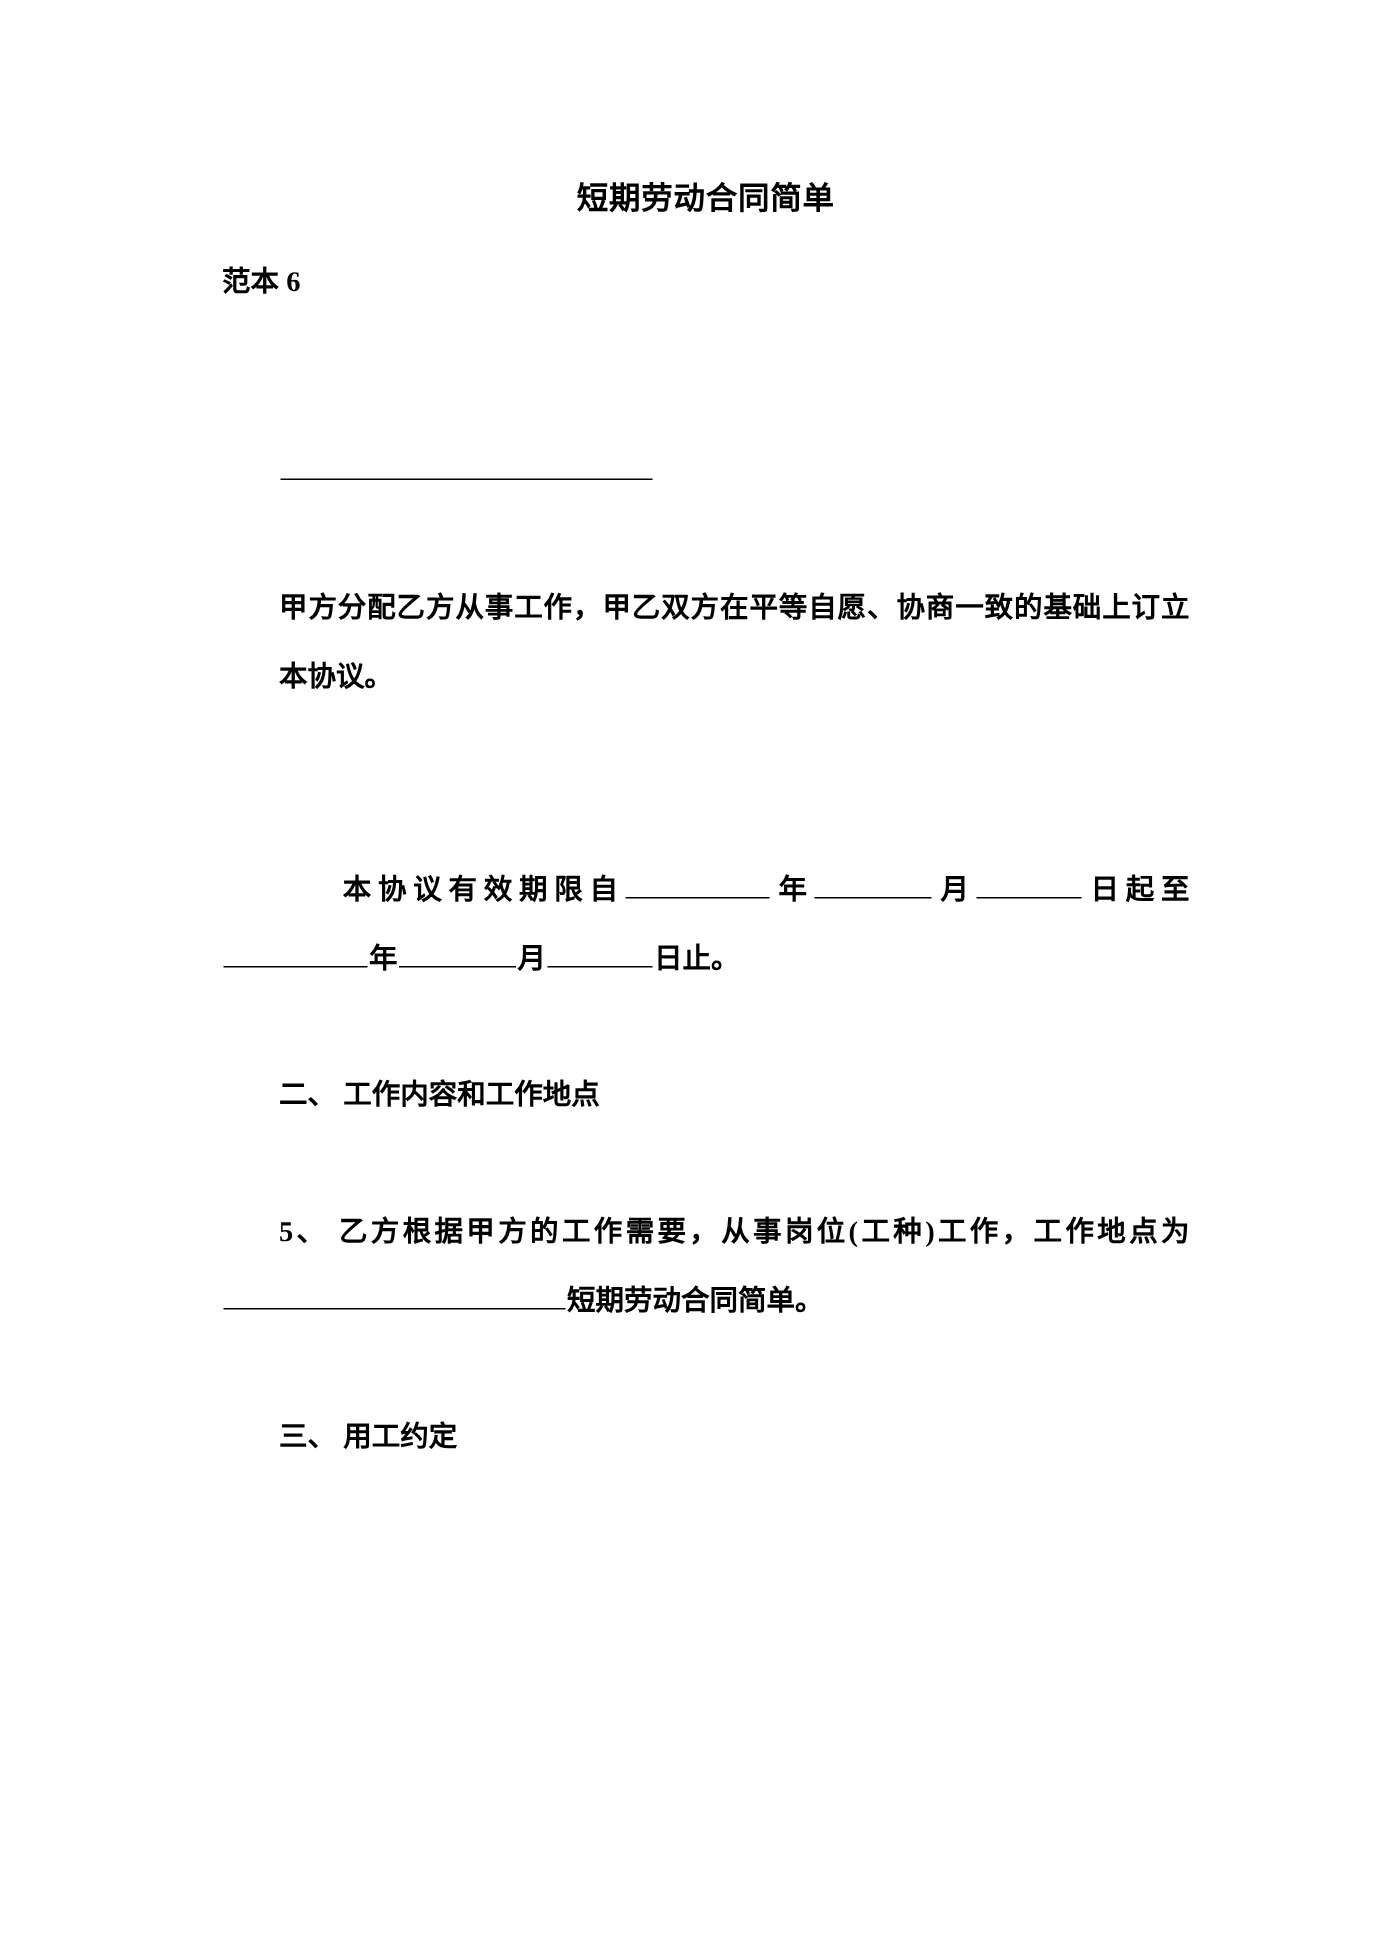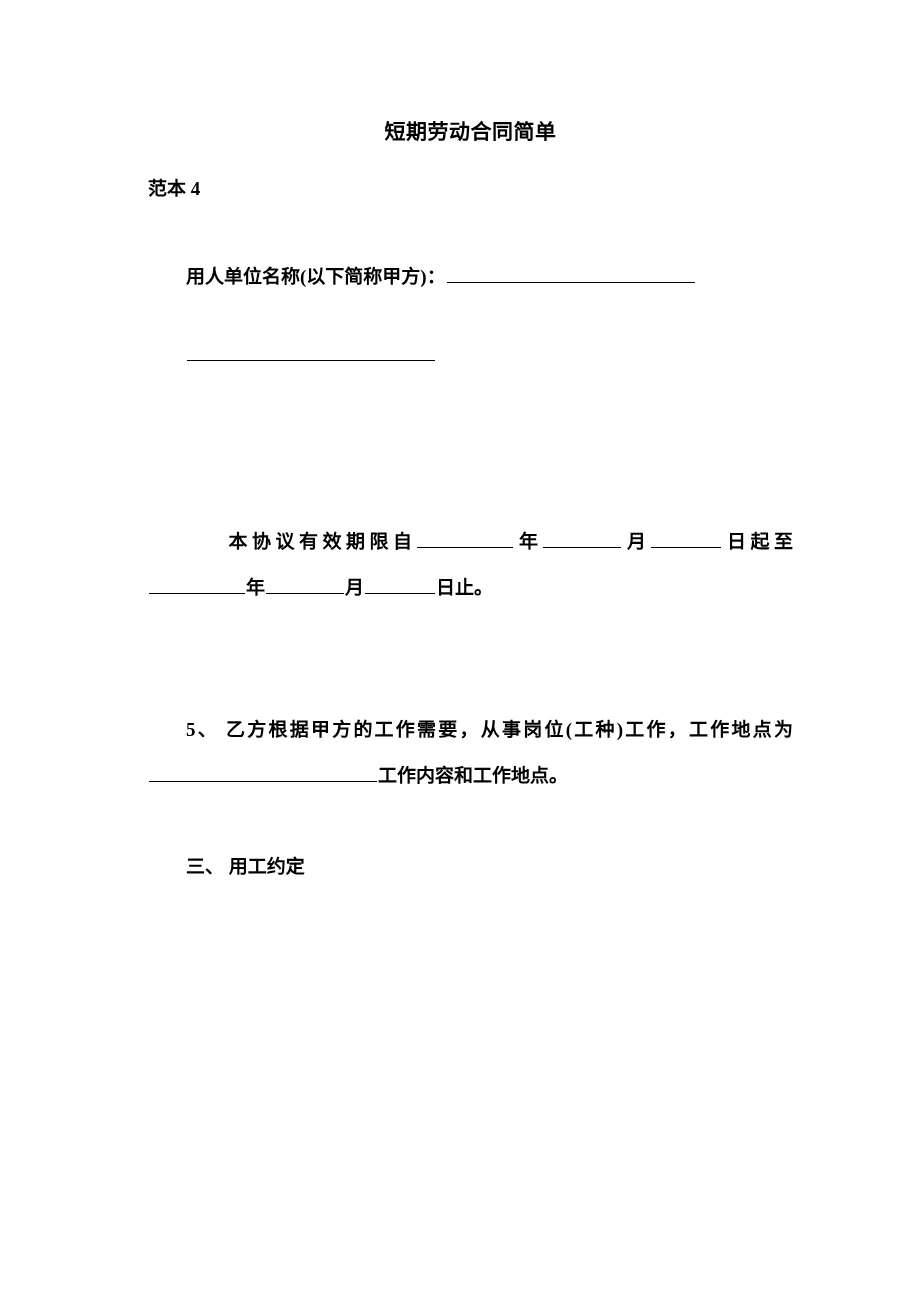--- a/index.html
+++ b/index.html
@@ -80,53 +80,52 @@
 </head>
 <body>
 
 <div class="page">
   <div class="doc">
 
     <h1 class="doc-title">短期劳动合同简单</h1>
 
     <div class="gap-sm"></div>
 
-    <p class="line bold">范本 4</p>
+    <p class="line bold">范本 6</p>
 
     <div class="gap-lg"></div>
 
-    <p class="line bold indent">
-      <span>用人单位名称(以下简称甲方)：</span><span class="blank blank-party"></span>
-    </p>
 
     <div class="gap-md"></div>
 
     <p class="line bold indent">
       <span class="blank blank-party"></span>
     </p>
 
     <div class="gap-lg"></div>
 
+    <p class="para bold indent">甲方分配乙方从事工作，甲乙双方在平等自愿、协商一致的基础上订立本协议。</p>
 
     <div class="gap-lg"></div>
 
 
     <div class="gap-lg"></div>
 
     <p class="para bold">
       <span class="indent" style="display:inline-block;width:0;"></span><span style="margin-left:38px;">本协议有效期限自</span><span class="blank blank-year"></span><span>年</span><span class="blank blank-month"></span><span>月</span><span class="blank blank-day"></span><span>日起至</span><span class="blank blank-year"></span><span>年</span><span class="blank blank-month"></span><span>月</span><span class="blank blank-day"></span><span>日止。</span>
     </p>
 
     <div class="gap-lg"></div>
 
+    <p class="line bold indent">二、 工作内容和工作地点</p>
 
     <div class="gap-lg"></div>
 
     <p class="para bold">
-      <span style="margin-left:38px;">5、 乙方根据甲方的工作需要，从事岗位(工种)工作，工作地点为</span><span class="blank blank-place"></span><span>工作内容和工作地点。</span>
+      <span style="margin-left:38px;">5、 乙方根据甲方的工作需要，从事岗位(工种)工作，工作地点为</span><span class="blank blank-place"></span><span>短期劳动合同简单。</span>
     </p>
 
     <div class="gap-lg"></div>
 
     <p class="line bold indent">三、 用工约定</p>
 
   </div>
 </div>
 
 </body></html>

